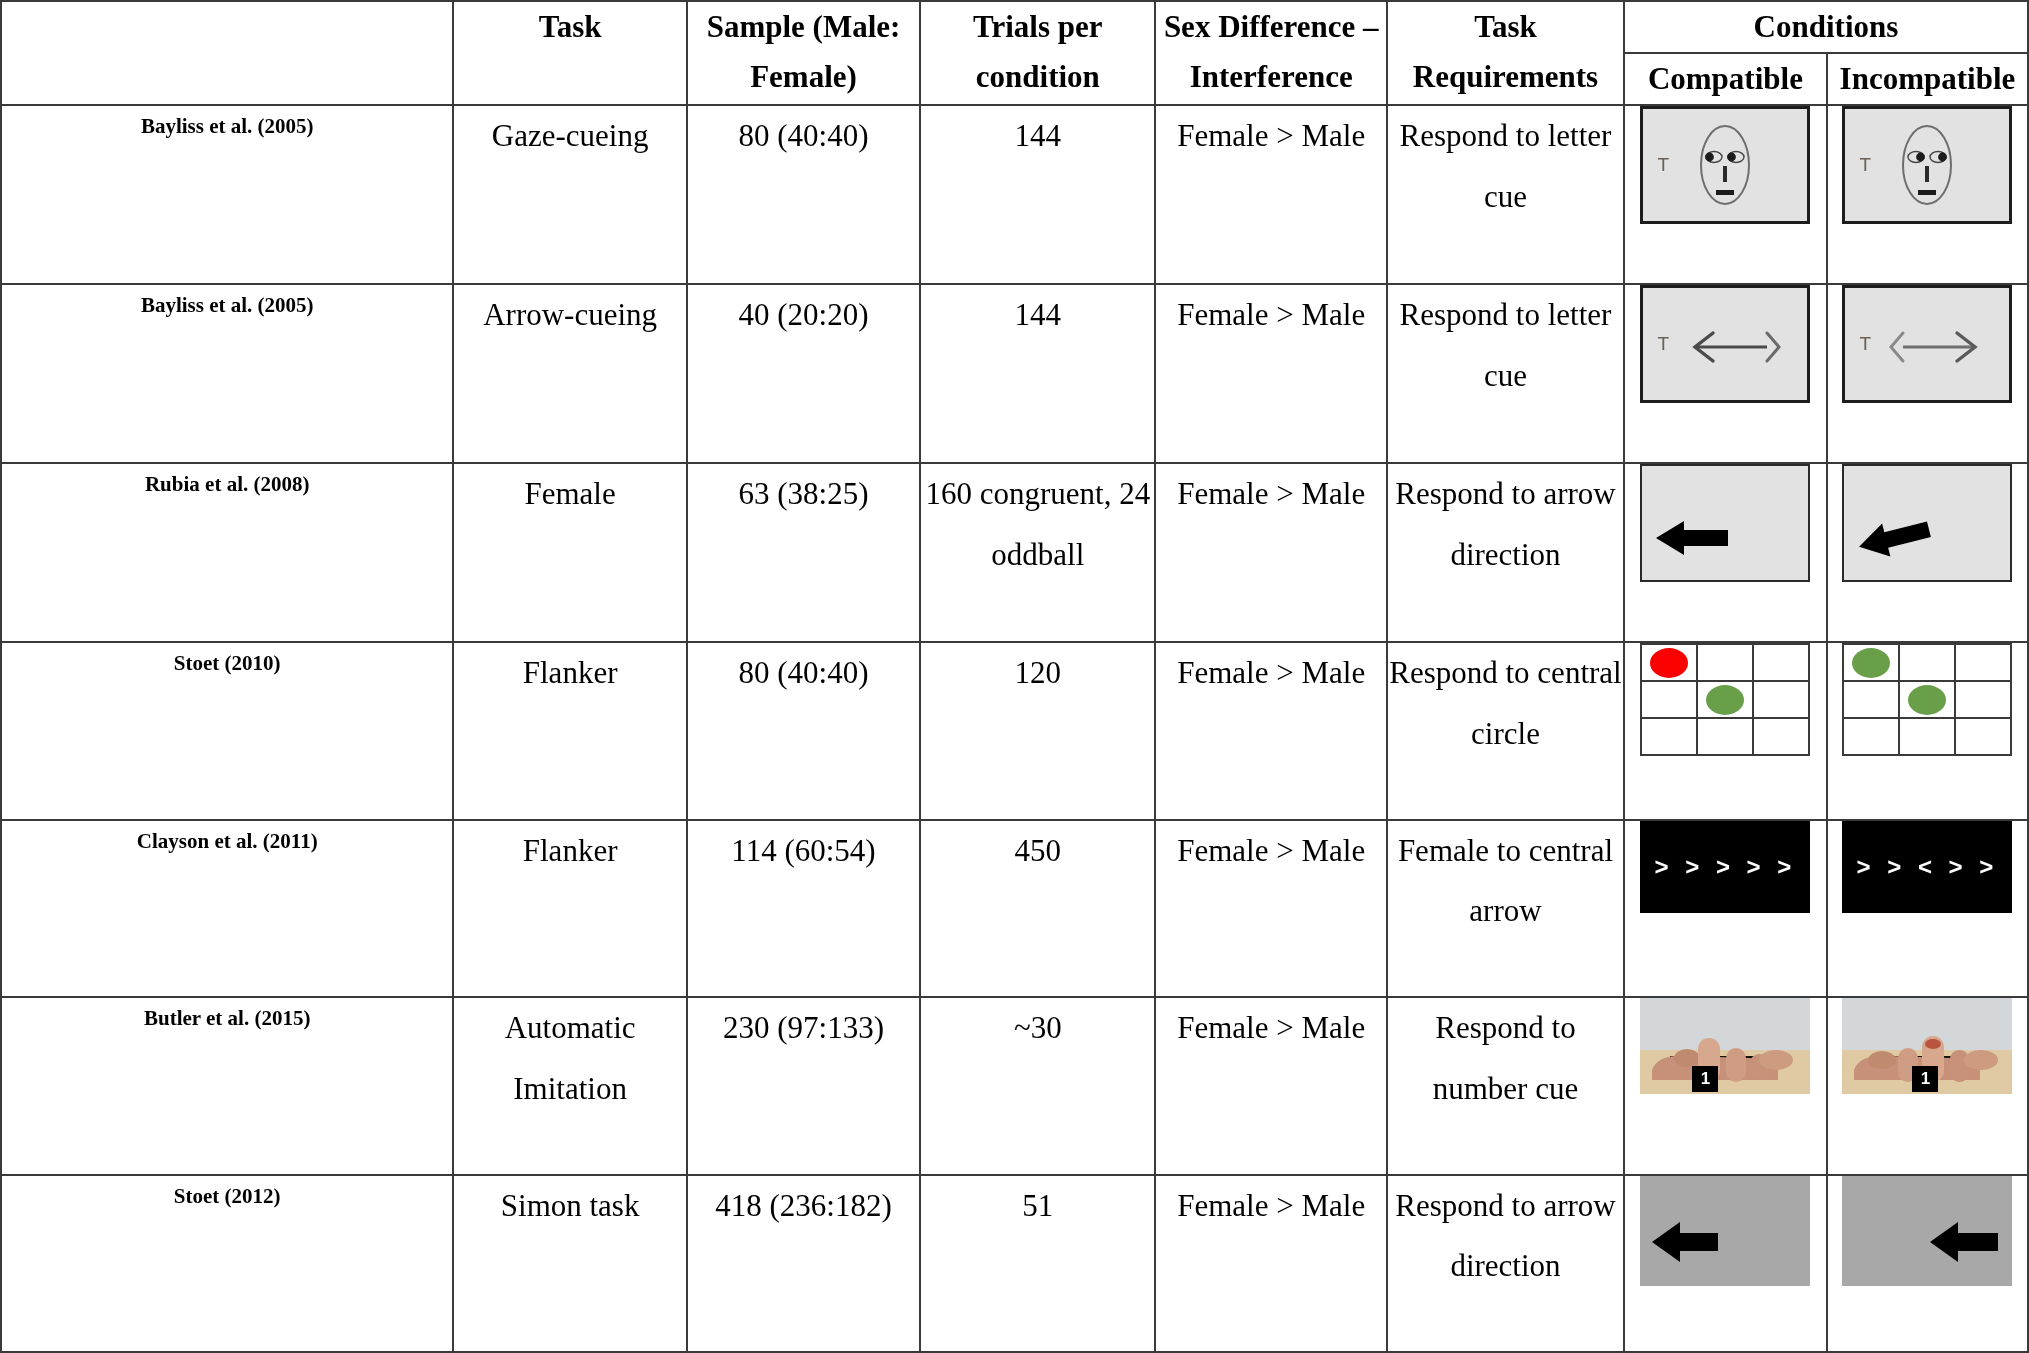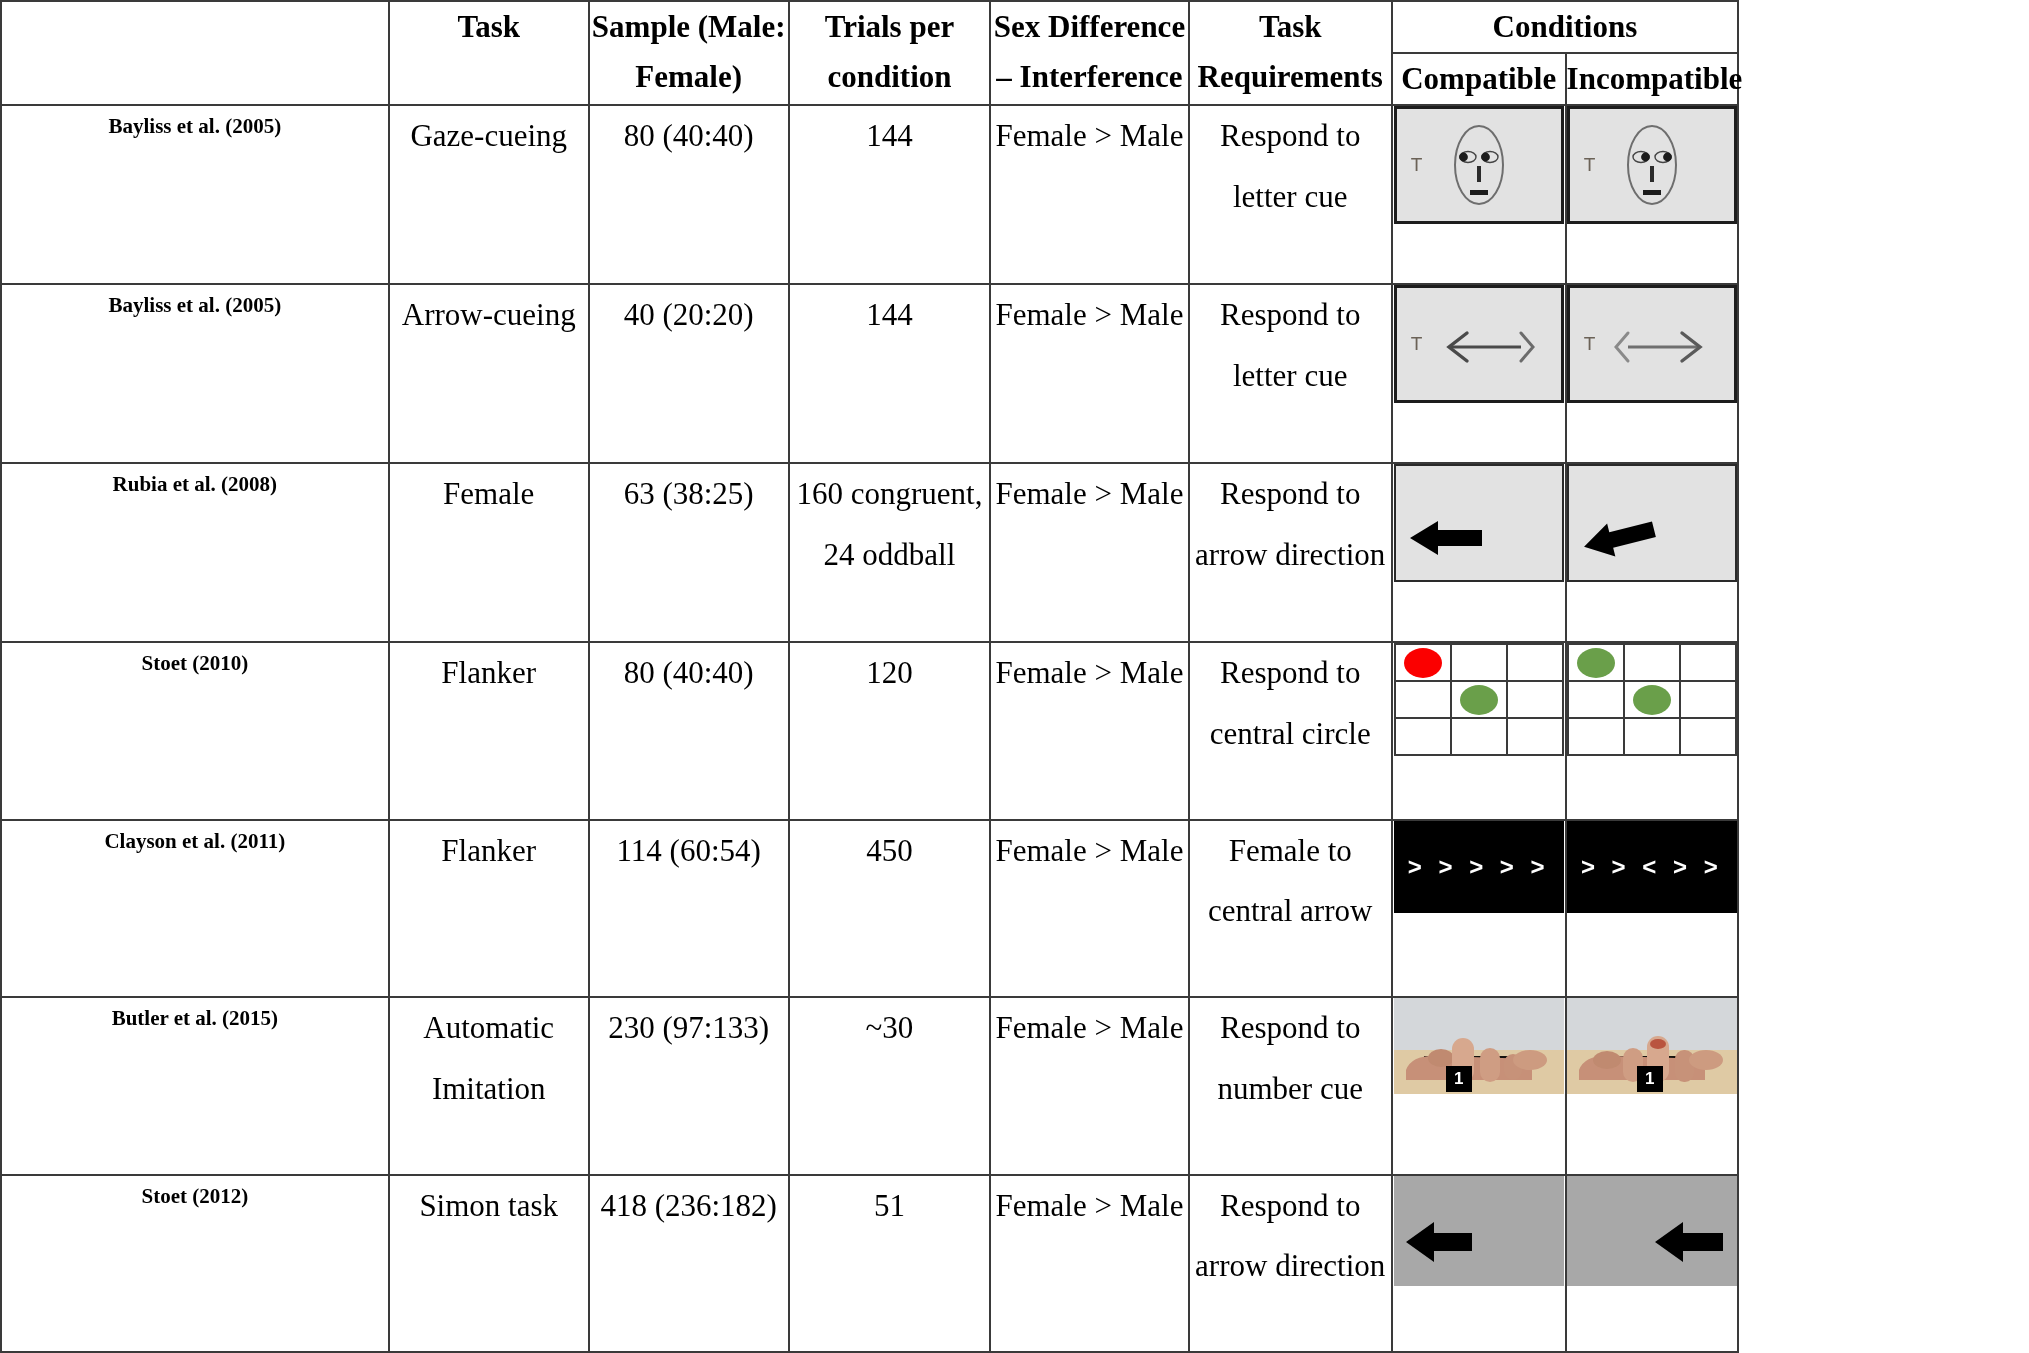--- a/index.html
+++ b/index.html
@@ -9,21 +9,21 @@
     background: #ffffff;
   }
   body {
     width: 2029px; height: 1353px;
     font-family: "Liberation Serif", "DejaVu Serif", serif;
     color: #000000;
     overflow: hidden;
   }
 
   table.studies {
-    width: 1739px;
+    width: 2029px;
     height: 1353px;
     border-collapse: collapse;
     table-layout: fixed;
   }
   table.studies td, table.studies th {
     border: 2px solid #3a3a3a;
     padding: 0;
     vertical-align: top;
     background: #ffffff;
   }

